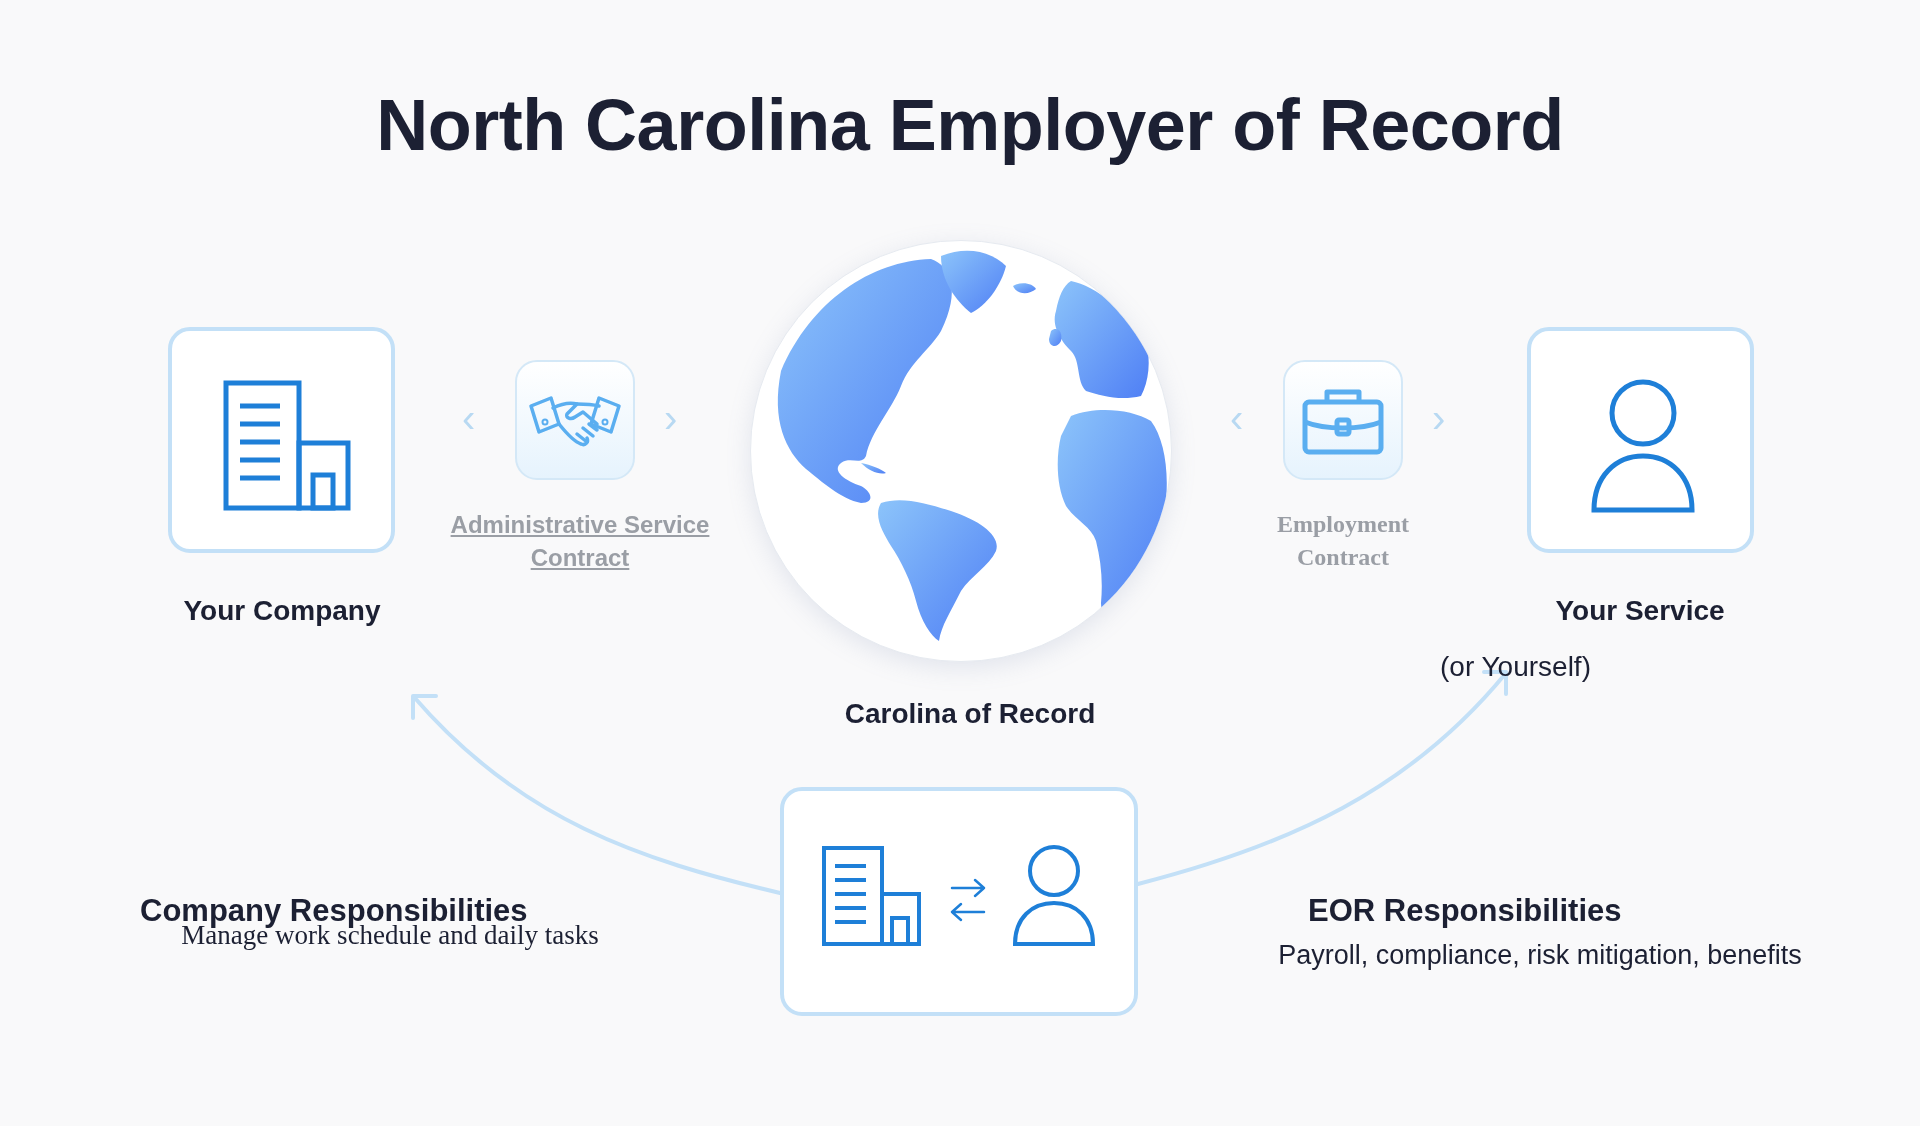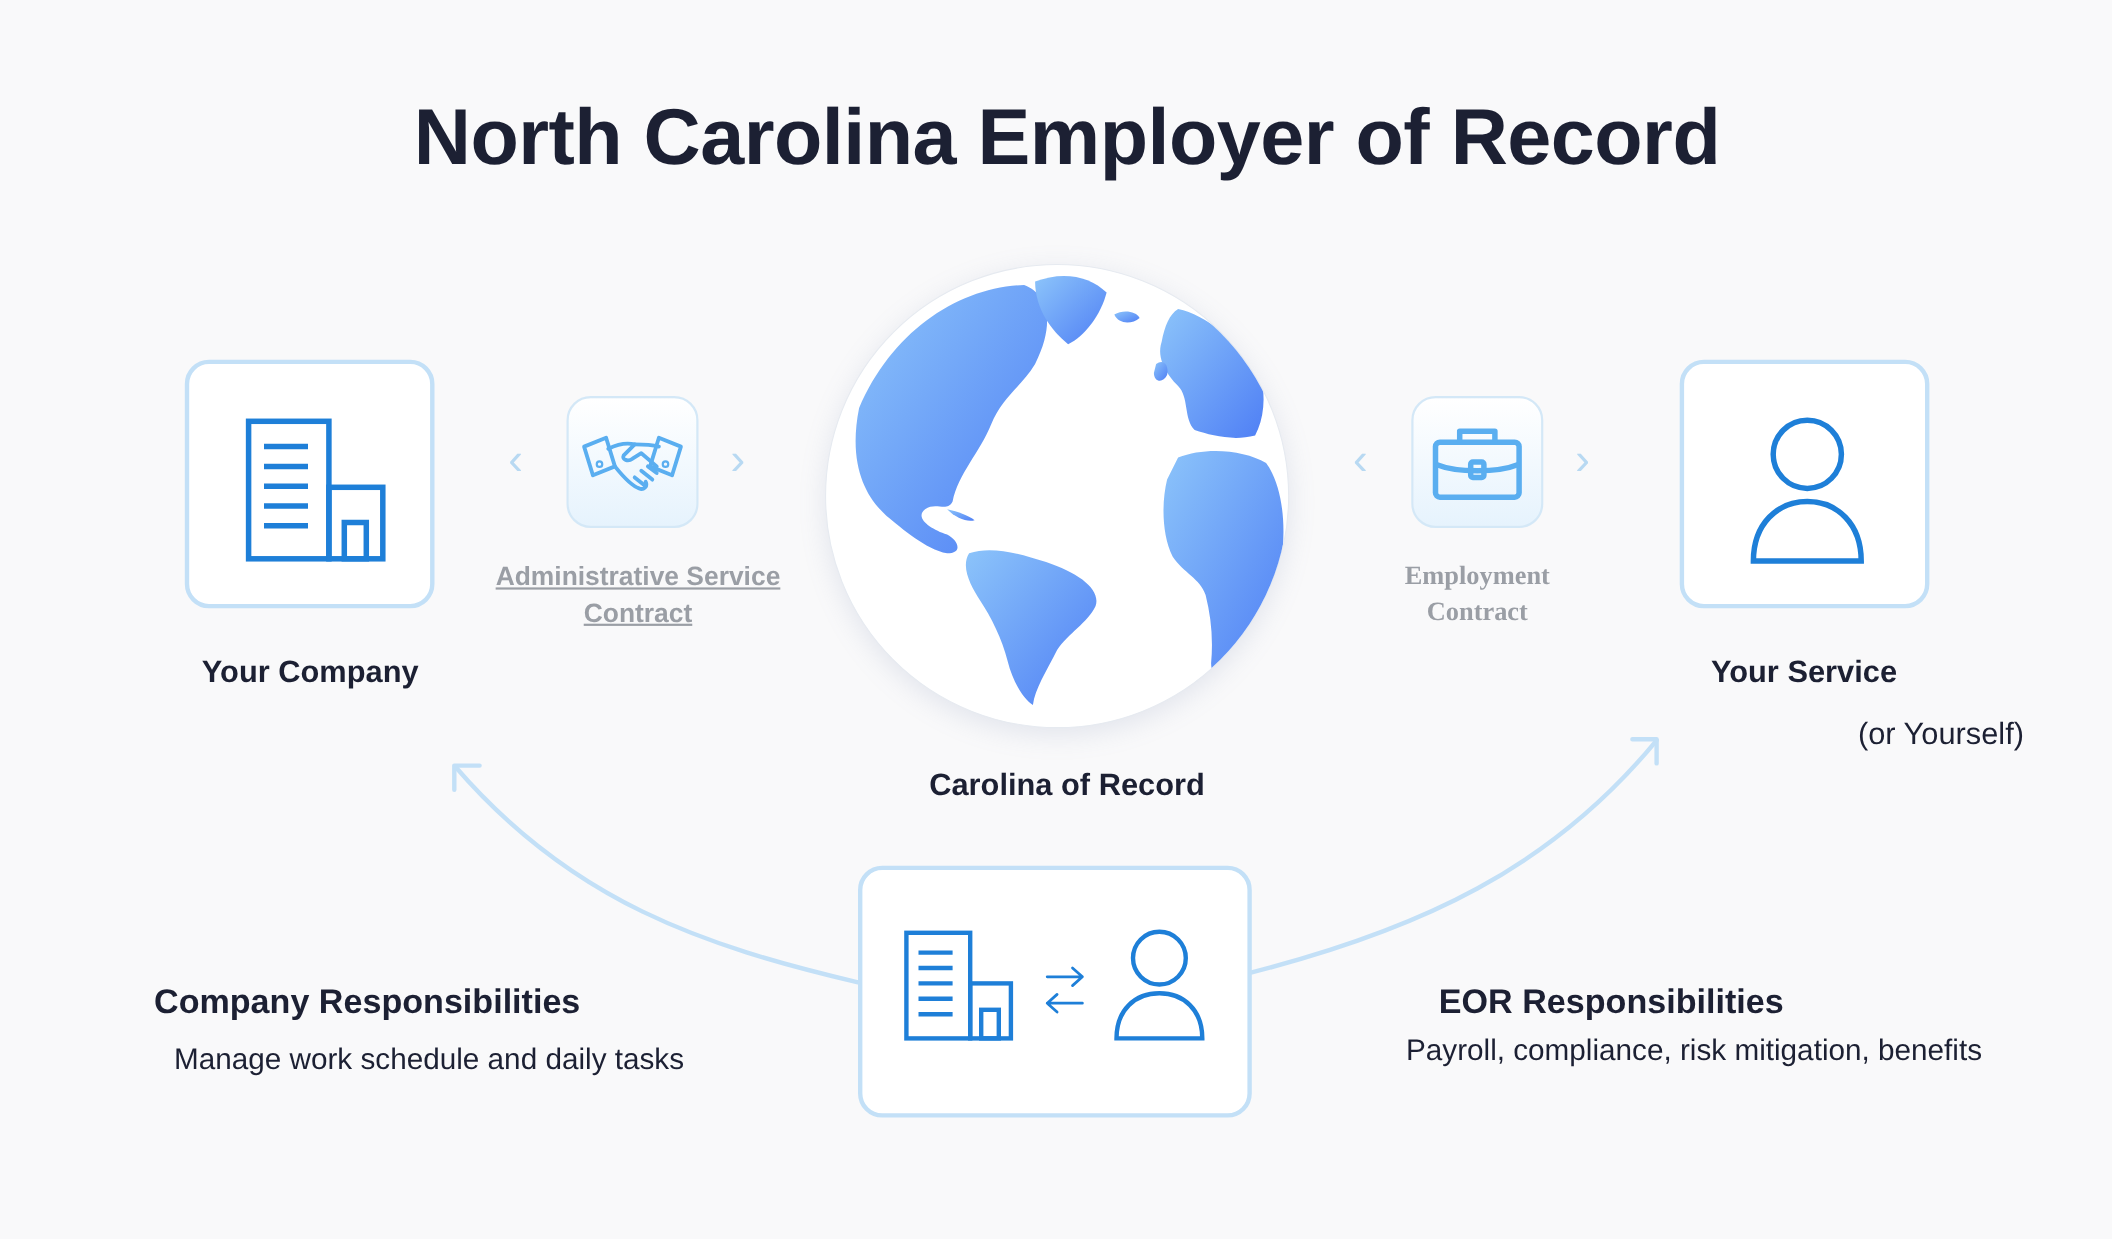--- a/index.html
+++ b/index.html
@@ -16,21 +16,21 @@
     }
     .card {
       background: #ffffff; border: 4px solid #c3e0f7; border-radius: 22px;
       box-sizing: border-box;
     }
     .mini {
       border: 2px solid #d4e8f7; border-radius: 22px; box-sizing: border-box;
       background: linear-gradient(180deg, #ffffff 0%, #e6f3fd 100%);
     }
     .node-label { font-size: 28px; font-weight: 700; text-align: center; color: #1c2033; }
-    .sub-label { font-size: 28px; text-align: right; color: #1c2033; }
+    .sub-label { font-size: 28px; text-align: left; color: #1c2033; }
     .contract-label {
       font-size: 24px; font-weight: 700; text-align: center; color: #9a9ea5; line-height: 33px;
     }
     .chev { color: #b8d9f2; font-size: 40px; line-height: 40px; }
     .resp-title { font-size: 31px; font-weight: 700; text-align: left; color: #1c2033; }
     .resp-desc { font-size: 27px; text-align: center; color: #1c2033; }
     svg { display: block; }
   </style>
 </head>
 <body>
@@ -164,16 +164,16 @@
       <path d="M200 121 L168 121 M177 113 L168 121 L177 129"></path>
     </g>
     <g fill="none" stroke="#1e7fd8" stroke-width="4">
       <circle cx="270" cy="80" r="24"></circle>
       <path d="M231 153 C 231 127, 248 112, 270 112 C 292 112, 309 127, 309 153 Z"></path>
     </g>
   </svg>
 </div>
 
 <div class="abs resp-title" style="left:140px;width:500px;top:893px;">Company Responsibilities</div>
-<div class="abs resp-desc" style="left:100px;width:580px;top:948px;">Manage work schedule and daily tasks</div>
+<div class="abs resp-desc" style="left:100px;width:580px;top:920px;font-family:Liberation Serif, serif;">Manage work schedule and daily tasks</div>
 
 <div class="abs resp-title" style="left:1308px;width:500px;top:893px;">EOR Responsibilities</div>
 <div class="abs resp-desc" style="left:1220px;width:640px;top:940px;">Payroll, compliance, risk mitigation, benefits</div>
 
 </body></html>

